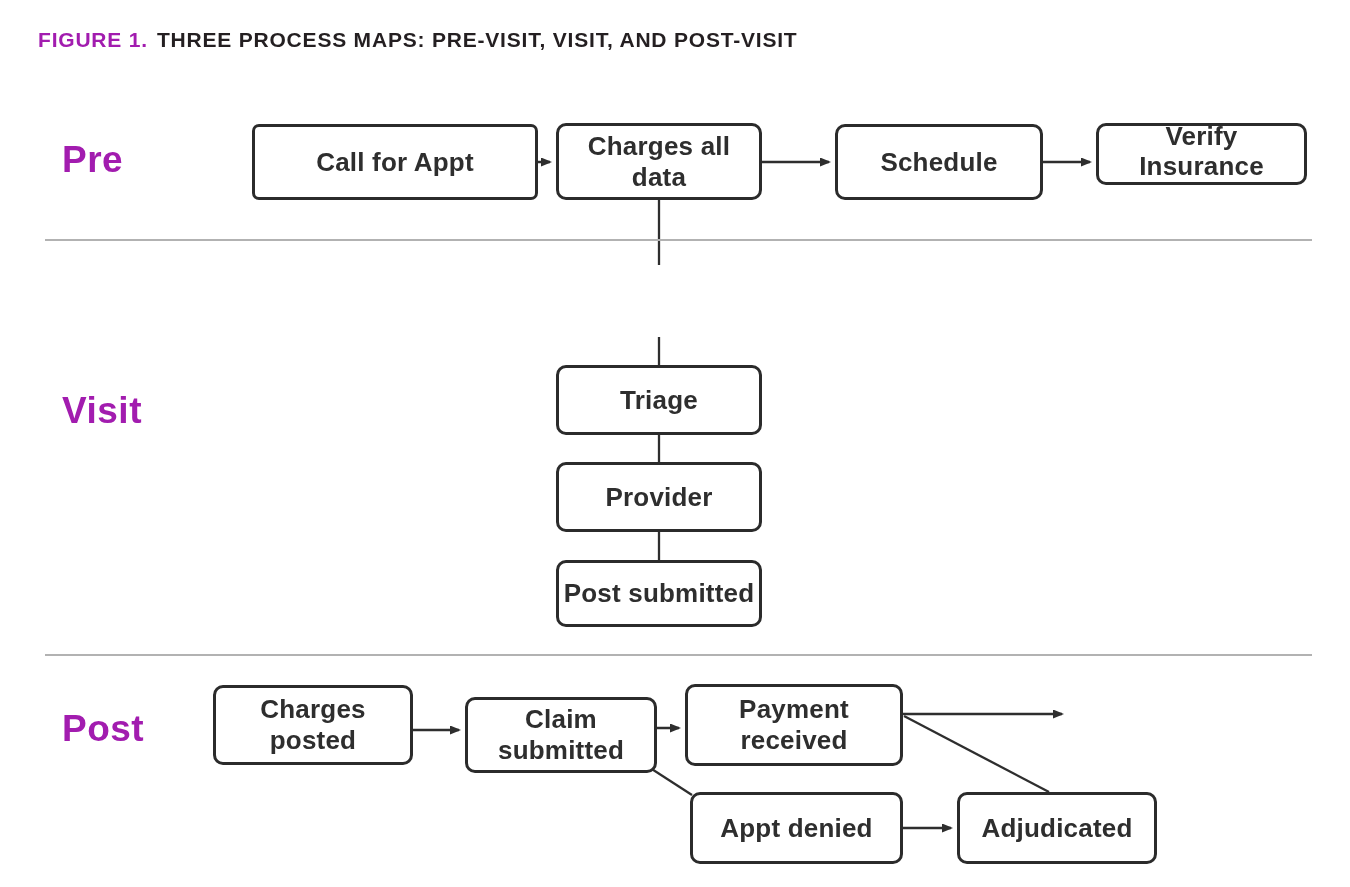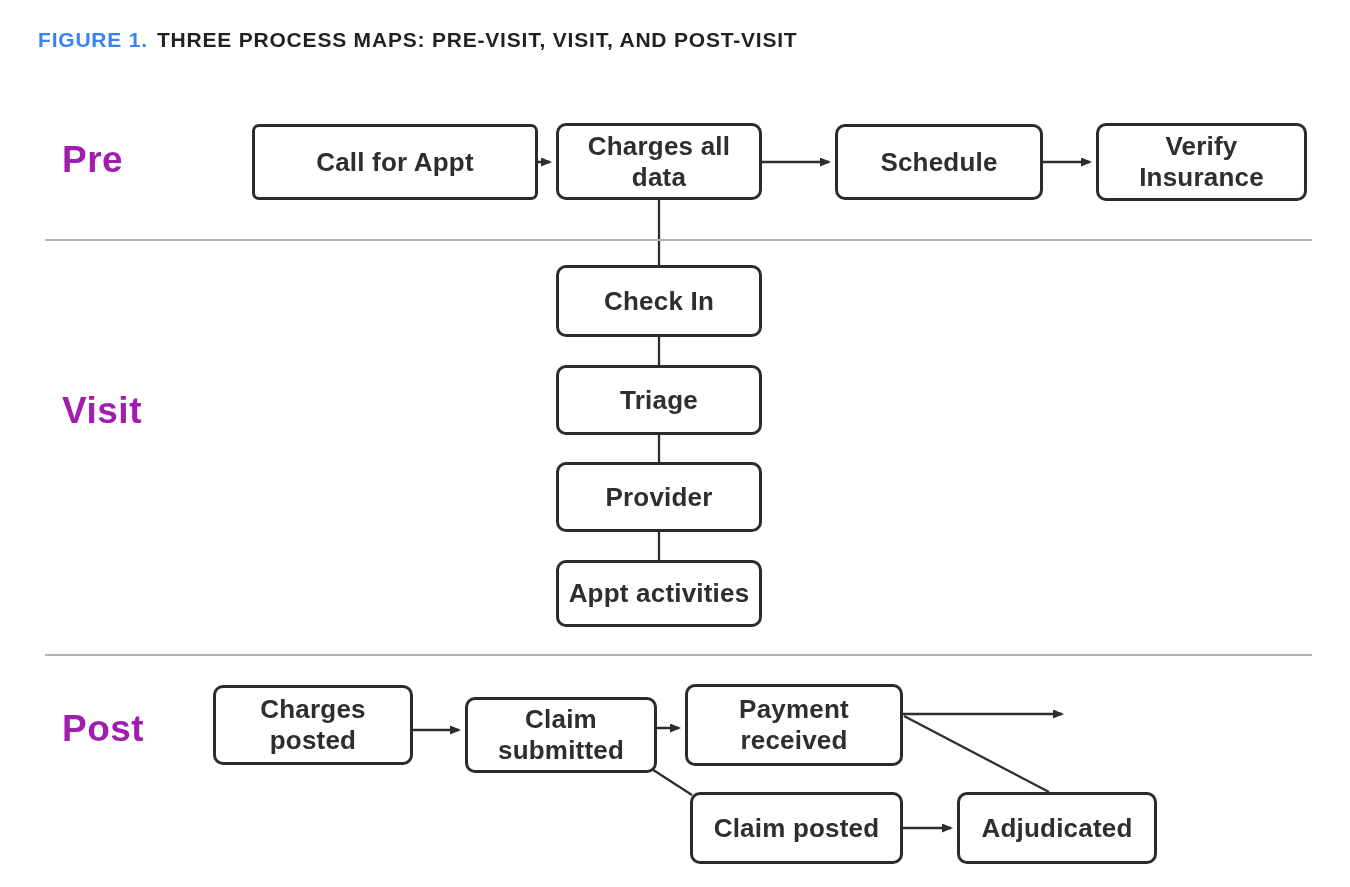--- a/index.html
+++ b/index.html
@@ -4,21 +4,21 @@
 <style>
   html,body{margin:0;padding:0;background:#ffffff;}
   .canvas{
     position:relative;width:1350px;height:887px;background:#ffffff;
     font-family:"Liberation Sans", sans-serif;overflow:hidden;
   }
   .figure-header{
     position:absolute;left:38px;top:28px;display:flex;gap:9px;align-items:baseline;
     font-size:21px;font-weight:bold;letter-spacing:0.8px;white-space:nowrap;
   }
-  .figure-label{color:#3b82f6;}
+  .figure-label{color:#a21caf;}
   .figure-title{color:#241f21;}
   .section-label{
     position:absolute;font-size:37px;font-weight:bold;color:#a21caf;
     letter-spacing:0.5px;line-height:1;
   }
   .node{
     position:absolute;z-index:2;display:flex;align-items:center;justify-content:center;
     background:#ffffff;border:3px solid #2b2b2b;border-radius:10px;
     color:#2e2e2e;font-size:26px;font-weight:600;line-height:1.18;
     text-align:center;letter-spacing:0.2px;box-sizing:border-box;
@@ -73,50 +73,47 @@
   <div class="node" style="left:252px;top:124px;width:286px;height:76px;border-radius:7px;">
     <span>Call for Appt</span>
   </div>
   <div class="node" style="left:556px;top:123px;width:206px;height:77px;">
     <span>Charges all
 data</span>
   </div>
   <div class="node" style="left:835px;top:124px;width:208px;height:76px;">
     <span>Schedule</span>
   </div>
-  <div class="node" style="left:1096px;top:123px;width:211px;height:78px;">
+  <div class="node" style="left:1096px;top:123px;width:211px;height:62px;align-items:flex-end;">
     <span>Verify
 Insurance</span>
   </div>
 
-  <div class="node" style="left:556px;top:265px;width:206px;height:72px;">
-    <span>Check In</span>
-  </div>
   <div class="node" style="left:556px;top:365px;width:206px;height:70px;align-items:center;">
     <span>Triage</span>
   </div>
   <div class="node" style="left:556px;top:462px;width:206px;height:70px;">
     <span>Provider</span>
   </div>
   <div class="node" style="left:556px;top:560px;width:206px;height:67px;">
-    <span>Appt activities</span>
+    <span>Post submitted</span>
   </div>
 
   <div class="node" style="left:213px;top:685px;width:200px;height:80px;">
     <span>Charges
 posted</span>
   </div>
   <div class="node" style="left:465px;top:697px;width:192px;height:76px;">
     <span>Claim
 submitted</span>
   </div>
   <div class="node" style="left:685px;top:684px;width:218px;height:82px;">
     <span>Payment
 received</span>
   </div>
   <div class="node" style="left:690px;top:792px;width:213px;height:72px;">
-    <span>Claim posted</span>
+    <span>Appt denied</span>
   </div>
   <div class="node" style="left:957px;top:792px;width:200px;height:72px;">
     <span>Adjudicated</span>
   </div>
 
 </div>
 
 </body></html>

